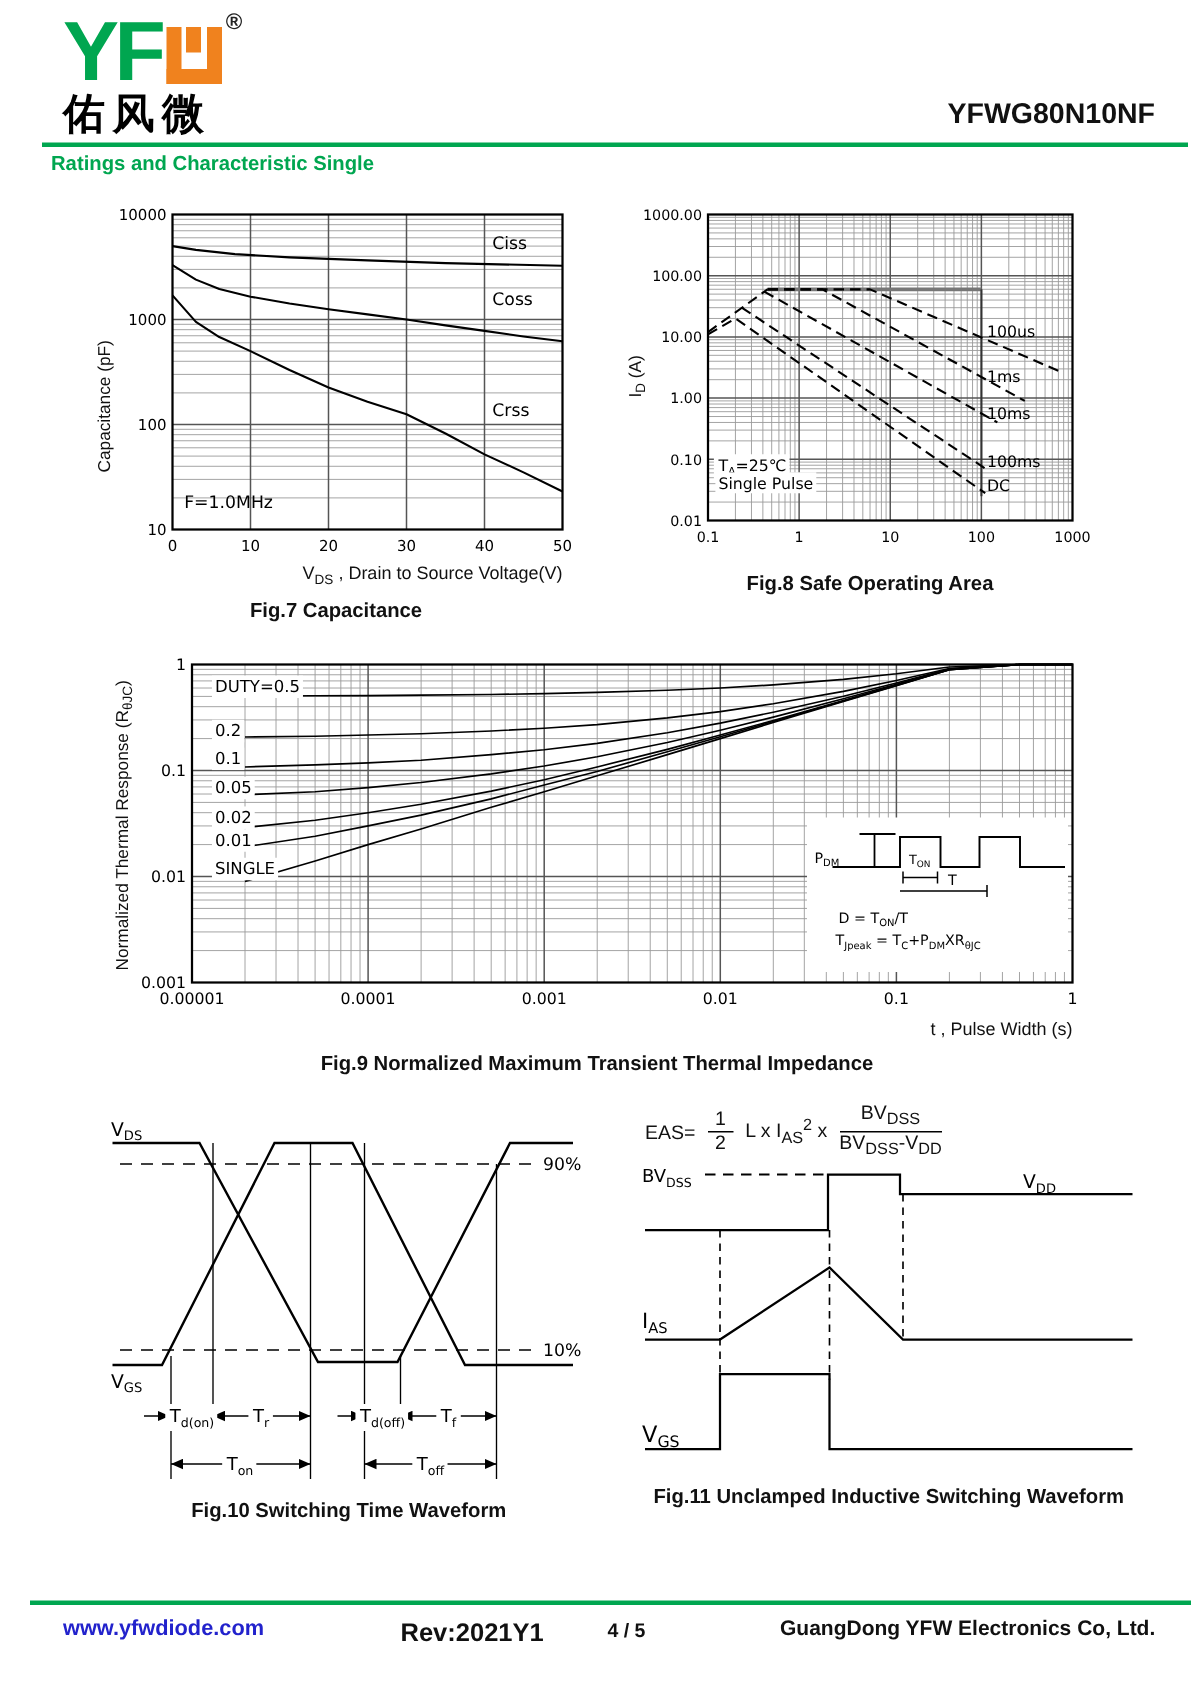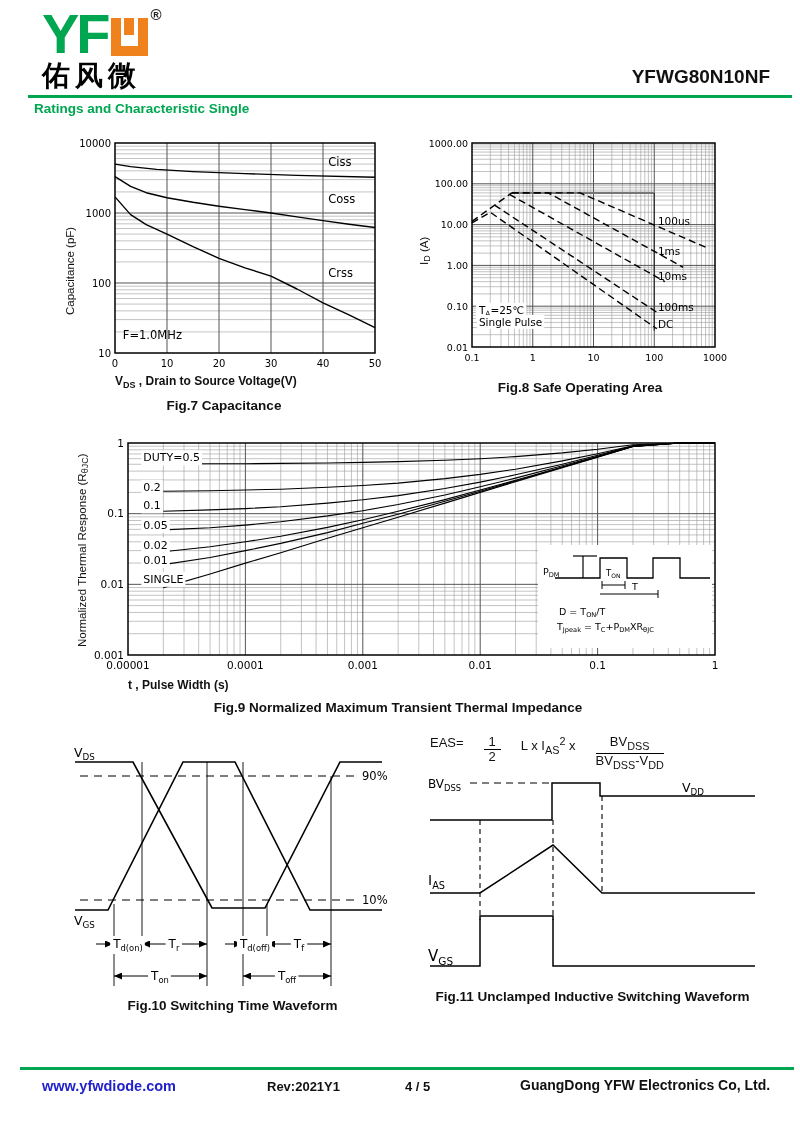--- a/index.html
+++ b/index.html
@@ -23,35 +23,35 @@
             width:10px; height:17px; background:var(--orange); }
   .logo-r { font-size:15px; font-weight:bold; color:#222; margin-left:3px; margin-top:-2px; }
   .logo-cn { font-size:28px; font-weight:bold; letter-spacing:5px; color:#000; margin-top:2px; line-height:28px;}
   #part-number { position:absolute; right:30px; top:66px; font-size:19px; font-weight:bold; }
   #header-rule { position:absolute; top:95px; left:28px; right:8px; height:3px; background:var(--green); }
   #section-title { position:absolute; top:101px; left:34px; font-size:13.5px; font-weight:bold; color:var(--green); }
 
   
   .fig { position:absolute; }
   .caption { text-align:center; font-weight:bold; font-size:13.5px; margin-top:8px; }
-  .xtitle { font-size:12px; text-align:left; margin-top:-2px; white-space:nowrap;font-weight:bold; }
+  .xtitle { font-size:12px; text-align:right; margin-top:-2px; white-space:nowrap; }
   .xtitle sub, .ytitle sub { font-size:9px; }
   .ytitle { position:absolute; writing-mode:vertical-rl; transform:rotate(180deg);
             font-size:11.5px; text-align:center; white-space:nowrap; }
 
   
-  #fig11-formula { height:38px; font-size:13px; display:flex; align-items:flex-start; gap:20px; padding-left:10px; }
+  #fig11-formula { height:38px; font-size:13px; display:flex; align-items:center; gap:8px; padding-left:10px; }
   .frac { display:inline-flex; flex-direction:column; text-align:center; line-height:1.1; }
   .frac .fnum { border-bottom:1.5px solid #000; padding:0 5px; }
 
   
   #footer-rule { position:absolute; top:1067px; left:20px; right:6px; height:3px; background:var(--green); }
   #footer-link { position:absolute; left:42px; top:1078px; font-size:14.5px; font-weight:bold;
                  color:var(--blue); cursor:pointer; }
-  #footer-rev  { position:absolute; left:267px; top:1079px; font-size:13px; font-weight:bold; }
+  #footer-rev  { position:absolute; left:267px; top:1079px; font-size:17px; font-weight:bold; }
   #footer-page { position:absolute; left:405px; top:1079px; font-size:13px; font-weight:bold;text-align:center; }
   #footer-co   { position:absolute; left:520px; top:1077px; font-size:14px; font-weight:bold; }
 </style>
 </head>
 <body>
 
 <div id="logo">
   <div class="logo-row1">
     <span class="logo-yf">YF</span>
     <span class="logo-w"></span>

